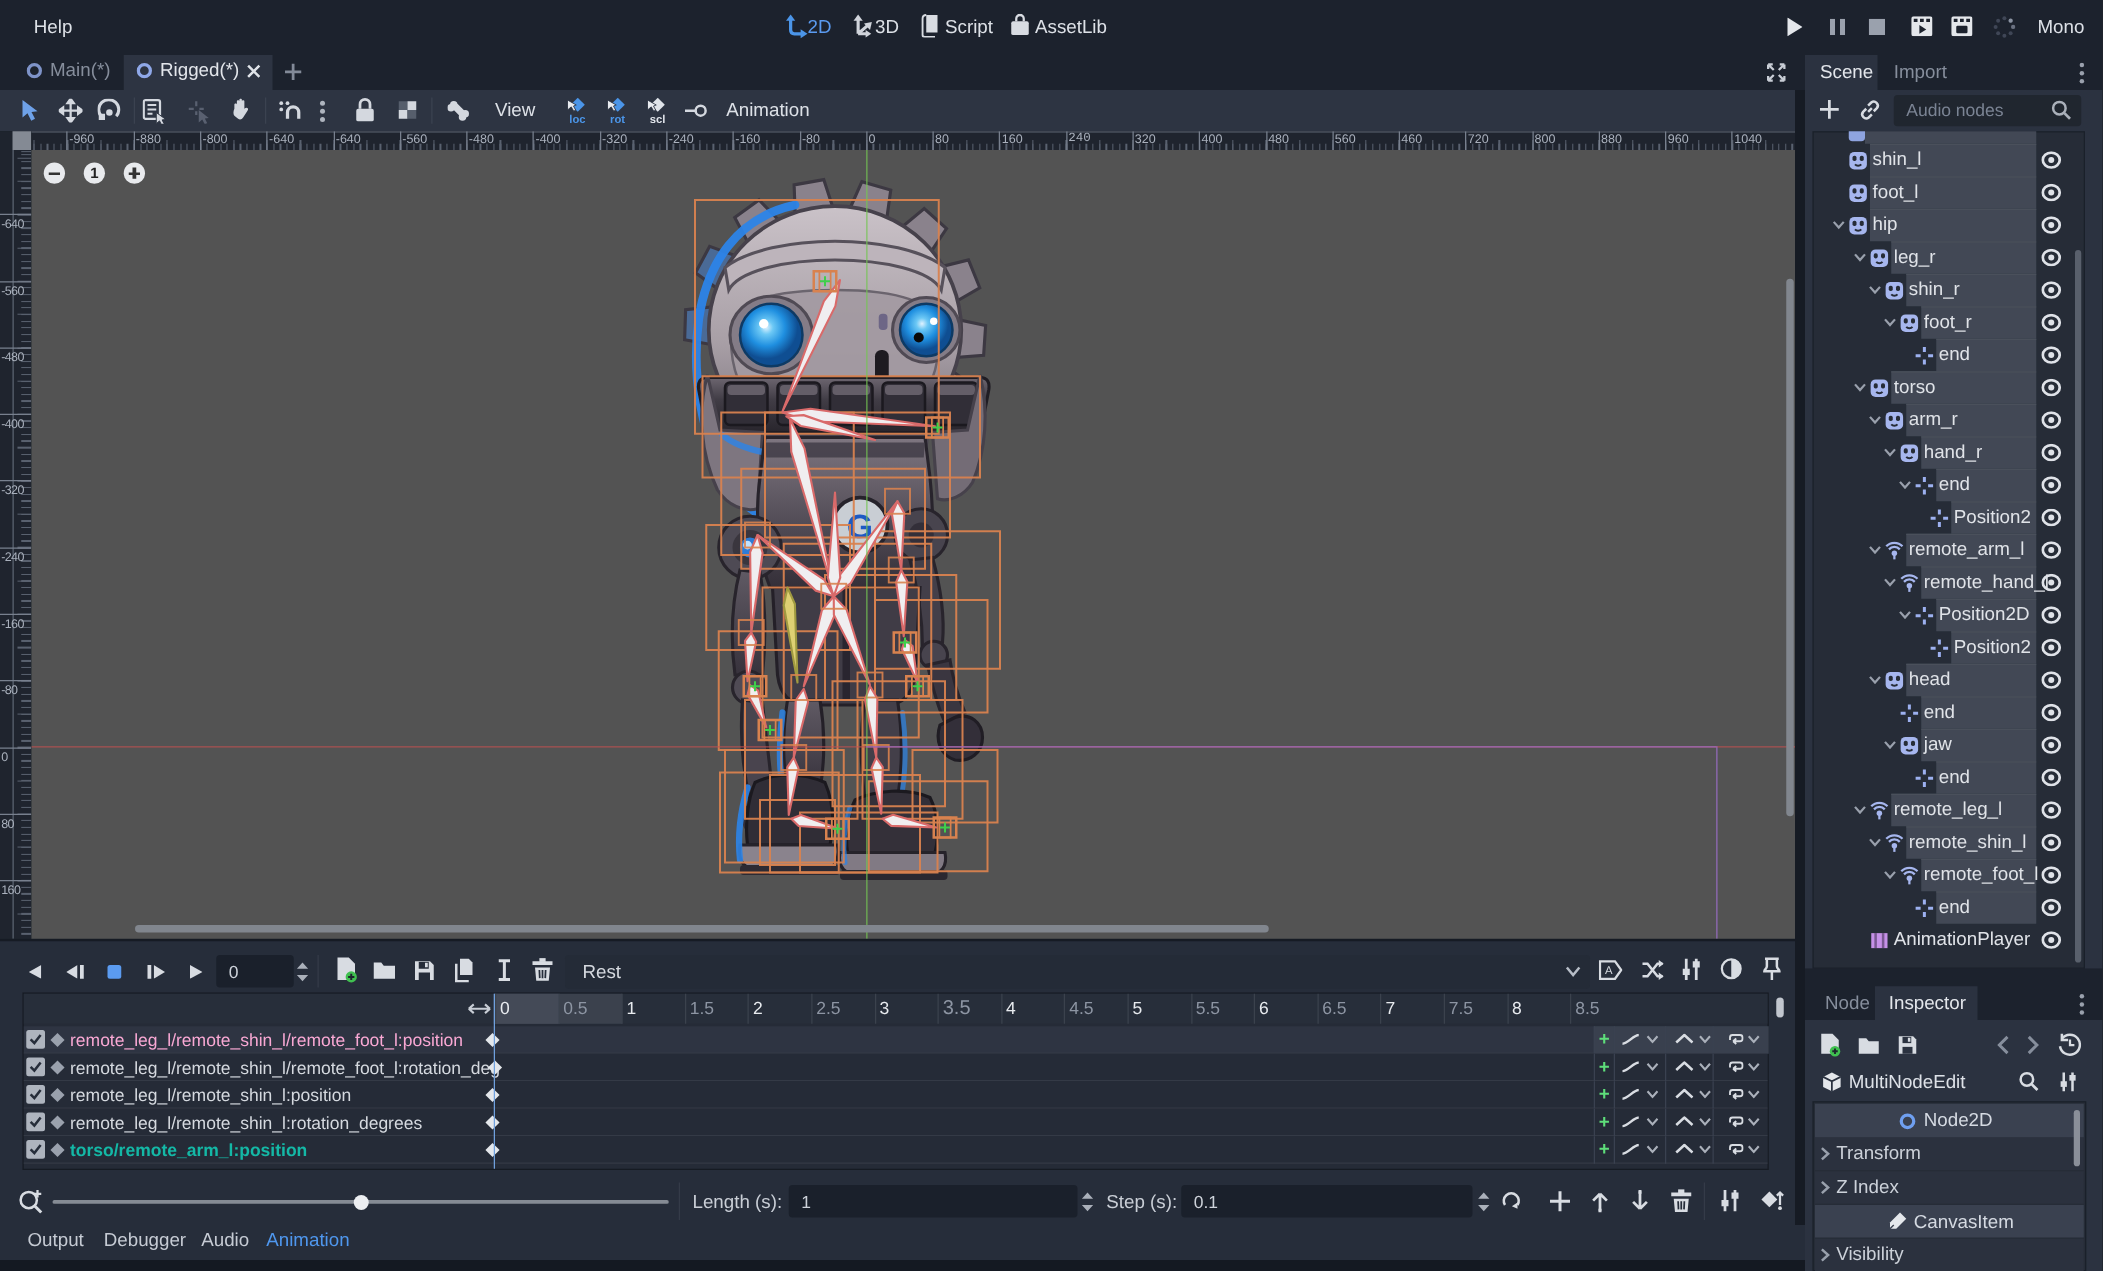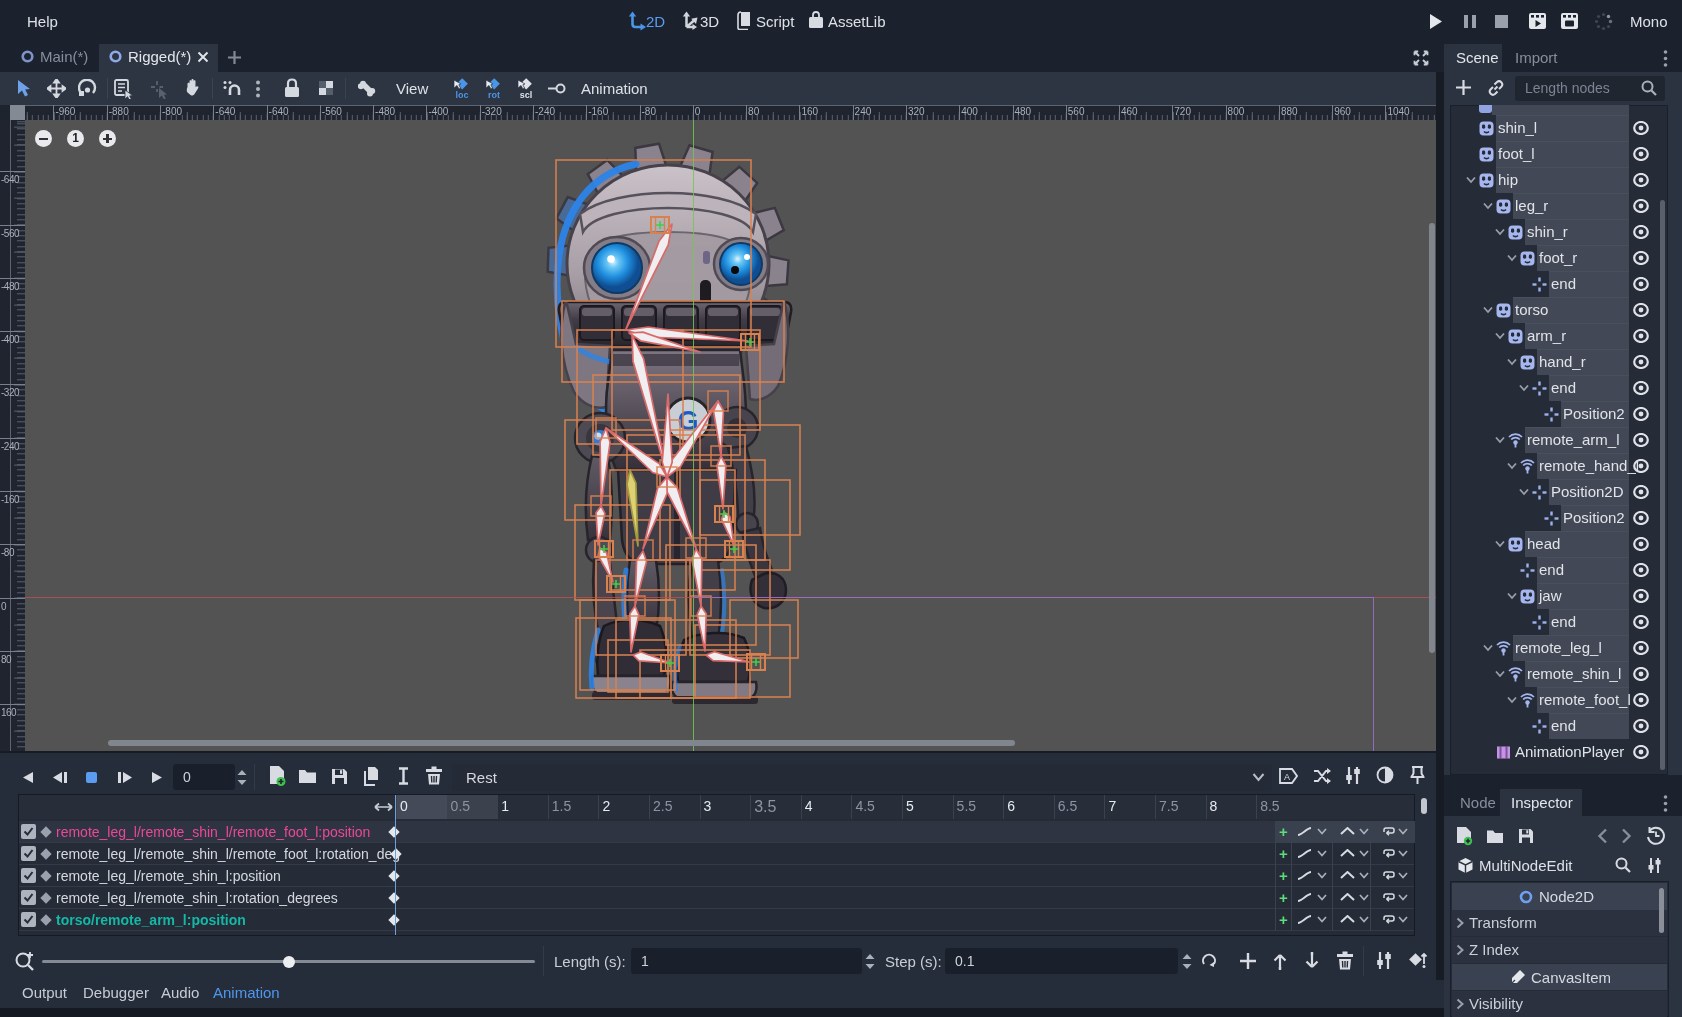--- a/index.html
+++ b/index.html
@@ -434,21 +434,21 @@
           <div class="abs" style="left:563.2px;top:1px;font-size:10px;color:#aab1bd;">-160</div>
     <div class="abs" style="left:614.5px;top:0;width:1px;height:15px;background:#78808e;"></div>
           <div class="abs" style="left:616.5px;top:1px;font-size:10px;color:#aab1bd;">-80</div>
     <div class="abs" style="left:667.8px;top:0;width:1px;height:15px;background:#78808e;"></div>
           <div class="abs" style="left:669.8px;top:1px;font-size:10px;color:#aab1bd;">0</div>
     <div class="abs" style="left:721.1px;top:0;width:1px;height:15px;background:#78808e;"></div>
           <div class="abs" style="left:723.1px;top:1px;font-size:10px;color:#aab1bd;">80</div>
     <div class="abs" style="left:774.4px;top:0;width:1px;height:15px;background:#78808e;"></div>
           <div class="abs" style="left:776.4px;top:1px;font-size:10px;color:#aab1bd;">160</div>
     <div class="abs" style="left:827.6px;top:0;width:1px;height:15px;background:#78808e;"></div>
-          <div class="abs" style="left:829.6px;top:1px;font-size:10px;color:#aab1bd;">240</div>
+          <div class="abs" style="left:829.6px;top:1px;font-size:10px;color:#aab1bd;font-family:Liberation Mono, monospace;">240</div>
     <div class="abs" style="left:880.9px;top:0;width:1px;height:15px;background:#78808e;"></div>
           <div class="abs" style="left:882.9px;top:1px;font-size:10px;color:#aab1bd;">320</div>
     <div class="abs" style="left:934.2px;top:0;width:1px;height:15px;background:#78808e;"></div>
           <div class="abs" style="left:936.2px;top:1px;font-size:10px;color:#aab1bd;">400</div>
     <div class="abs" style="left:987.5px;top:0;width:1px;height:15px;background:#78808e;"></div>
           <div class="abs" style="left:989.5px;top:1px;font-size:10px;color:#aab1bd;">480</div>
     <div class="abs" style="left:1040.8px;top:0;width:1px;height:15px;background:#78808e;"></div>
           <div class="abs" style="left:1042.8px;top:1px;font-size:10px;color:#aab1bd;">560</div>
     <div class="abs" style="left:1094.0px;top:0;width:1px;height:15px;background:#78808e;"></div>
           <div class="abs" style="left:1096.0px;top:1px;font-size:10px;color:#aab1bd;">460</div>
@@ -612,21 +612,21 @@
 <div class="txt" style="left:1209.6px;top:798px;font-size:14px;color:#e8ebef;">8</div>
 <div class="abs" style="left:1205.6px;top:795px;width:1px;height:24px;background:#3b424d;"></div>
 <div class="txt" style="left:1260.2px;top:798px;font-size:14px;color:#8d95a3;">8.5</div>
 <div class="abs" style="left:1256.2px;top:795px;width:1px;height:24px;background:#3b424d;"></div>
 <div class="abs" style="left:19px;top:821px;width:1395px;height:22px;background:#2e3442;border-bottom:1px solid #343a46;"></div>
 <div class="abs" style="left:21px;top:824px;width:15px;height:15px;background:#aeb4be;border-radius:2px;"></div>
 <svg class="abs" style="left:23px;top:826px;" width="11" height="11" viewBox="0 0 11 11">
         <path d="M1.5 5.5 L4.5 8.5 L9.5 2" stroke="#262d3a" stroke-width="2" fill="none"></path>
       </svg>
 <div class="abs" style="left:42px;top:828px;width:8px;height:8px;background:#9aa1ad;transform:rotate(45deg);"></div>
-<div class="txt" style="left:56px;top:824px;font-size:14px;color:#ec4899;">remote_leg_l/remote_shin_l/remote_foot_l:position</div>
+<div class="txt" style="left:56px;top:824px;font-size:14px;color:#f9a8d4;">remote_leg_l/remote_shin_l/remote_foot_l:position</div>
 <div class="abs" style="left:390px;top:828px;width:8px;height:8px;background:#e4e7eb;transform:rotate(45deg);"></div>
 <div class="abs" style="left:1275px;top:821px;width:140px;height:22px;background:#39404e;"></div>
 <div class="abs" style="left:1275px;top:821px;width:1px;height:22px;background:#3a4150;"></div>
 <div class="abs" style="left:1291px;top:821px;width:1px;height:22px;background:#3a4150;"></div>
 <div class="abs" style="left:1332px;top:821px;width:1px;height:22px;background:#3a4150;"></div>
 <div class="abs" style="left:1370px;top:821px;width:1px;height:22px;background:#3a4150;"></div>
 <div class="txt" style="left:1279px;top:823px;font-size:15px;font-weight:bold;color:#5ede7a;">+</div>
 <svg class="abs" style="left:1297px;top:827px;" width="15" height="9" viewBox="0 0 15 9">
         <path d="M1 8 C5 8 10 1 14 1" stroke="#d8dce2" stroke-width="2" fill="none"></path>
       </svg>
@@ -849,21 +849,21 @@
         <path d="M8.5 1 L8.5 16 M1 8.5 L16 8.5" stroke="#d8dce2" stroke-width="2.2"></path>
       </svg>
 <svg class="abs" style="left:1487px;top:79px;" width="18" height="18" viewBox="0 0 18 18">
         <g stroke="#d8dce2" stroke-width="2" fill="none">
           <path d="M7.5 10.5 L10.5 7.5"></path>
           <path d="M6 8 L3.5 10.5 A3.2 3.2 0 0 0 8 15 L10.5 12.5"></path>
           <path d="M12 10 L14.5 7.5 A3.2 3.2 0 0 0 10 3 L7.5 5.5"></path>
         </g>
       </svg>
 <div class="abs" style="left:1515px;top:76px;width:150px;height:25px;background:#20262f;border-radius:3px;"></div>
-<div class="txt" style="left:1525px;top:80px;font-size:14px;color:#7b8494;">Length nodes</div>
+<div class="txt" style="left:1525px;top:80px;font-size:14px;color:#7b8494;">Audio nodes</div>
 <svg class="abs" style="left:1641px;top:80px;" width="16" height="16" viewBox="0 0 16 16">
         <circle cx="6.5" cy="6.5" r="5" fill="none" stroke="#aab0ba" stroke-width="2"></circle>
         <path d="M10.5 10.5 L15 15" stroke="#aab0ba" stroke-width="2.2"></path>
       </svg>
 <div class="abs" style="left:1450px;top:105px;width:218px;height:670px;background:#262c37;border:1px solid #1a202a;overflow:hidden;" id="tree"></div>
 <div class="abs" style="left:1492px;top:105px;width:137px;height:10px;background:#424855;"></div>
 <div class="abs" style="left:1479px;top:105px;width:13px;height:8px;background:#8fa4e0;border-radius:0 0 3px 3px;"></div>
 <div class="abs" style="left:1496px;top:115.0px;width:133px;height:26.0px;background:#424855;border-top:1px solid #4a505b;"></div>
 <svg class="abs" style="left:1479px;top:120.5px;" width="15" height="15" viewBox="0 0 15 15">
         <rect x="0.5" y="0.5" width="14" height="14" rx="4" fill="#a6b6ee"></rect>

